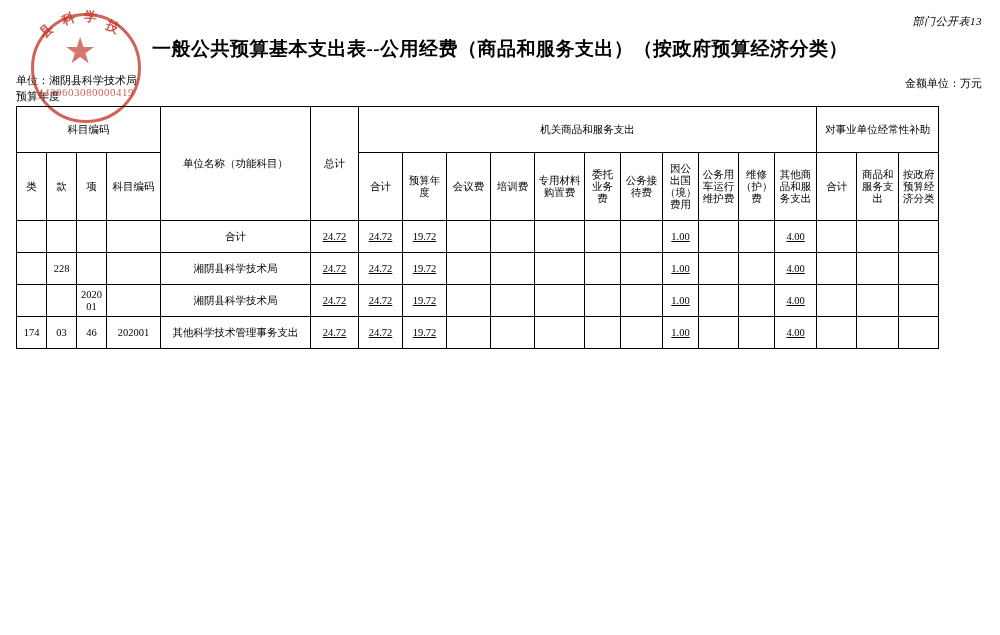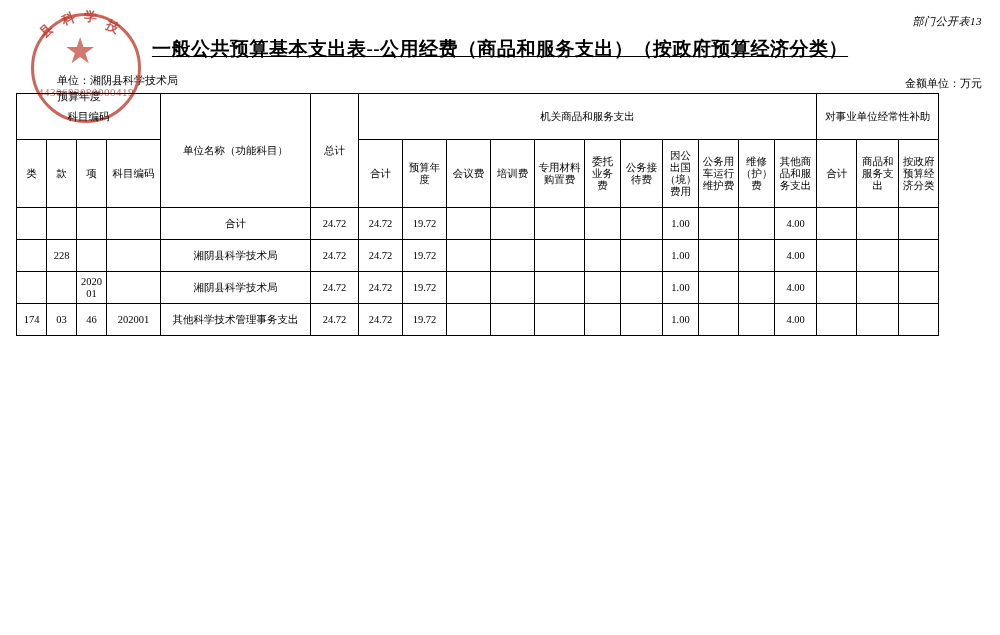--- a/index.html
+++ b/index.html
@@ -34,42 +34,41 @@
   .title {
     position: absolute;
     top: 36px;
     left: 0;
     width: 1000px;
     text-align: center;
     font-size: 19px;
     font-weight: bold;
     font-family: "Liberation Serif", "DejaVu Serif", serif;
     letter-spacing: 0.5px;
-    text-decoration: underline;
   }
 
   .sub-left {
     position: absolute;
     top: 72px;
     left: 16px;
     font-size: 11px;
     line-height: 16px;
   }
-  .sub-left div { white-space: nowrap; margin-left: 41px; }
+  .sub-left div { white-space: nowrap; }
 
   .sub-right {
     position: absolute;
     top: 76px;
     right: 18px;
     font-size: 11px;
   }
 
   table.main {
     position: absolute;
-    top: 93px;
+    top: 106px;
     left: 16px;
     border-collapse: collapse;
     table-layout: fixed;
     width: 872px;
   }
   table.main th, table.main td {
     border: 1px solid #000;
     font-size: 10.5px;
     font-weight: normal;
     padding: 1px 2px;
@@ -83,20 +82,21 @@
   .h-mid  { height: 22px; }
   .h-row  { height: 32px; }
 
   td.name-cell {
     text-align: left;
     padding-left: 6px;
   }
   td.num {
     text-align: right;
     padding-right: 5px;
+    text-decoration: underline;
   }
   td.code {
     text-align: center;
   }
 
   
   .seal {
     position: absolute;
     left: 26px;
     top: 8px;

